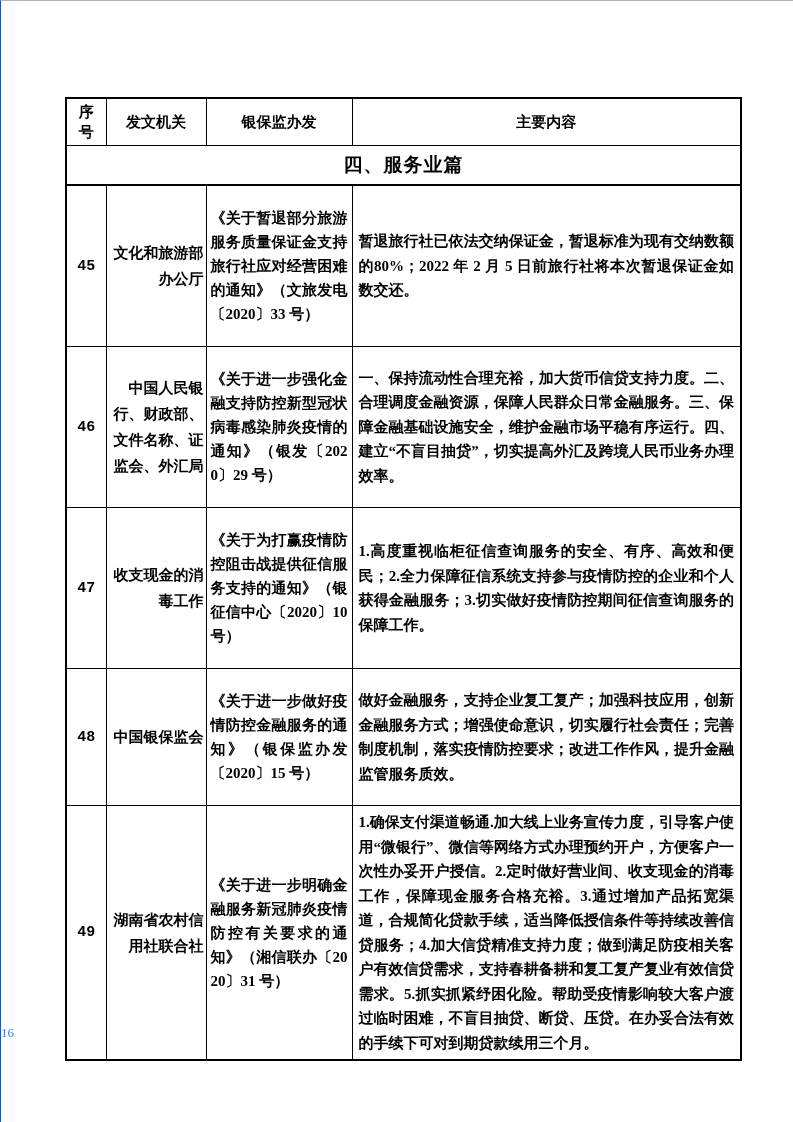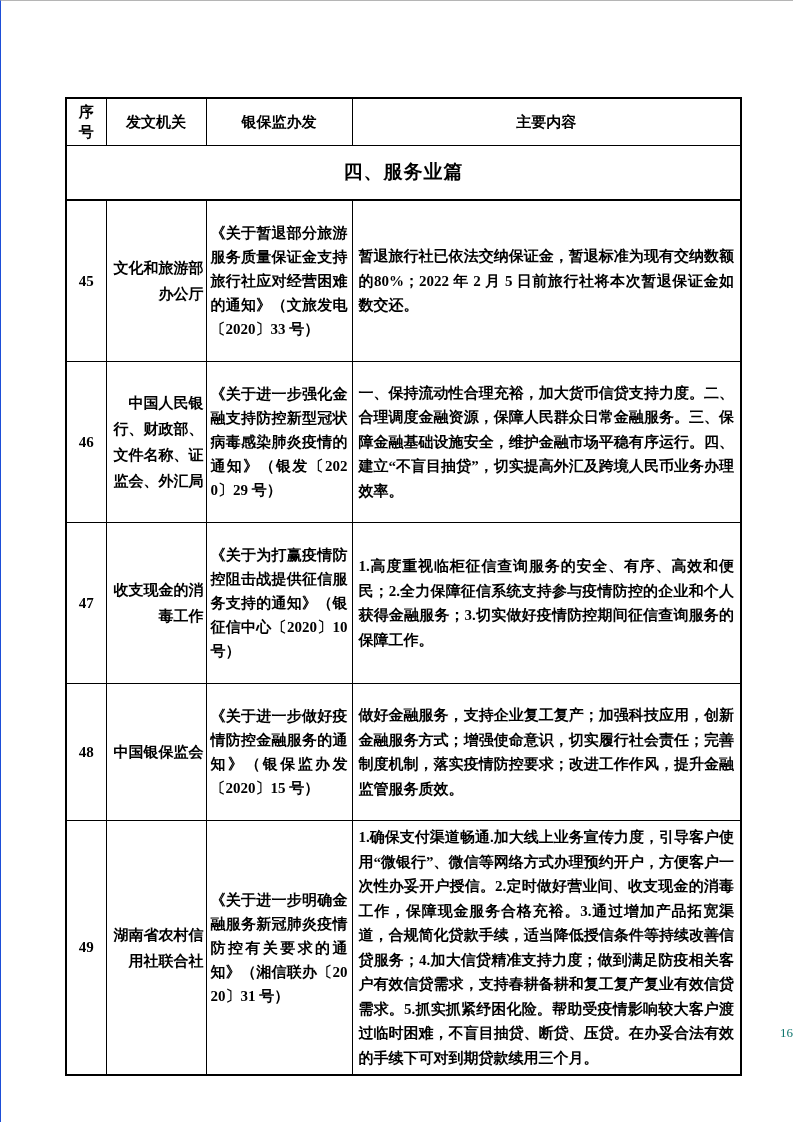--- a/index.html
+++ b/index.html
@@ -42,39 +42,40 @@
 
   tr.header-row { height: 47px; }
   .policy-table th {
     font-size: 15px;
     text-align: center;
     line-height: 20px;
     padding: 2px;
   }
   th.seq-header { padding: 2px 11px; }
 
-  tr.section-row { height: 55px; }
+  tr.section-row { height: 40px; }
   tr.section-row td {
     border-bottom: 2px solid #000000;
     text-align: center;
     font-size: 19px;
     letter-spacing: 1px;
     padding: 0;
   }
 
   tr.row-45 { height: 135px; }
   tr.row-46 { height: 140px; }
   tr.row-47 { height: 133px; }
   tr.row-48 { height: 135px; }
   tr.row-49 { height: 248px; }
 
   td.seq-cell {
     text-align: center;
     font-size: 15px;
     padding: 8px;
+    font-family: Liberation Mono, monospace;
   }
   td.agency-cell {
     text-align: right;
     font-size: 15px;
     line-height: 26px;
     padding: 2px 2px;
   }
   td.doc-cell {
     text-align: justify;
     font-size: 15px;
@@ -86,24 +87,24 @@
     font-size: 15px;
     line-height: 24.5px;
     padding: 4px 6px;
   }
 
   .page-number {
     position: absolute;
     left: 0;
     right: 0;
     top: 1024px;
-    text-align: right;
+    text-align: left;
     font-size: 13px;
     font-family: "Liberation Serif", "DejaVu Serif", serif;
-    color: #0f766e;
+    color: #3b82f6;
   }
 </style>
 </head>
 <body>
 
 <div class="sheet">
 
   <table class="policy-table">
     <colgroup>
       <col class="c-seq">

